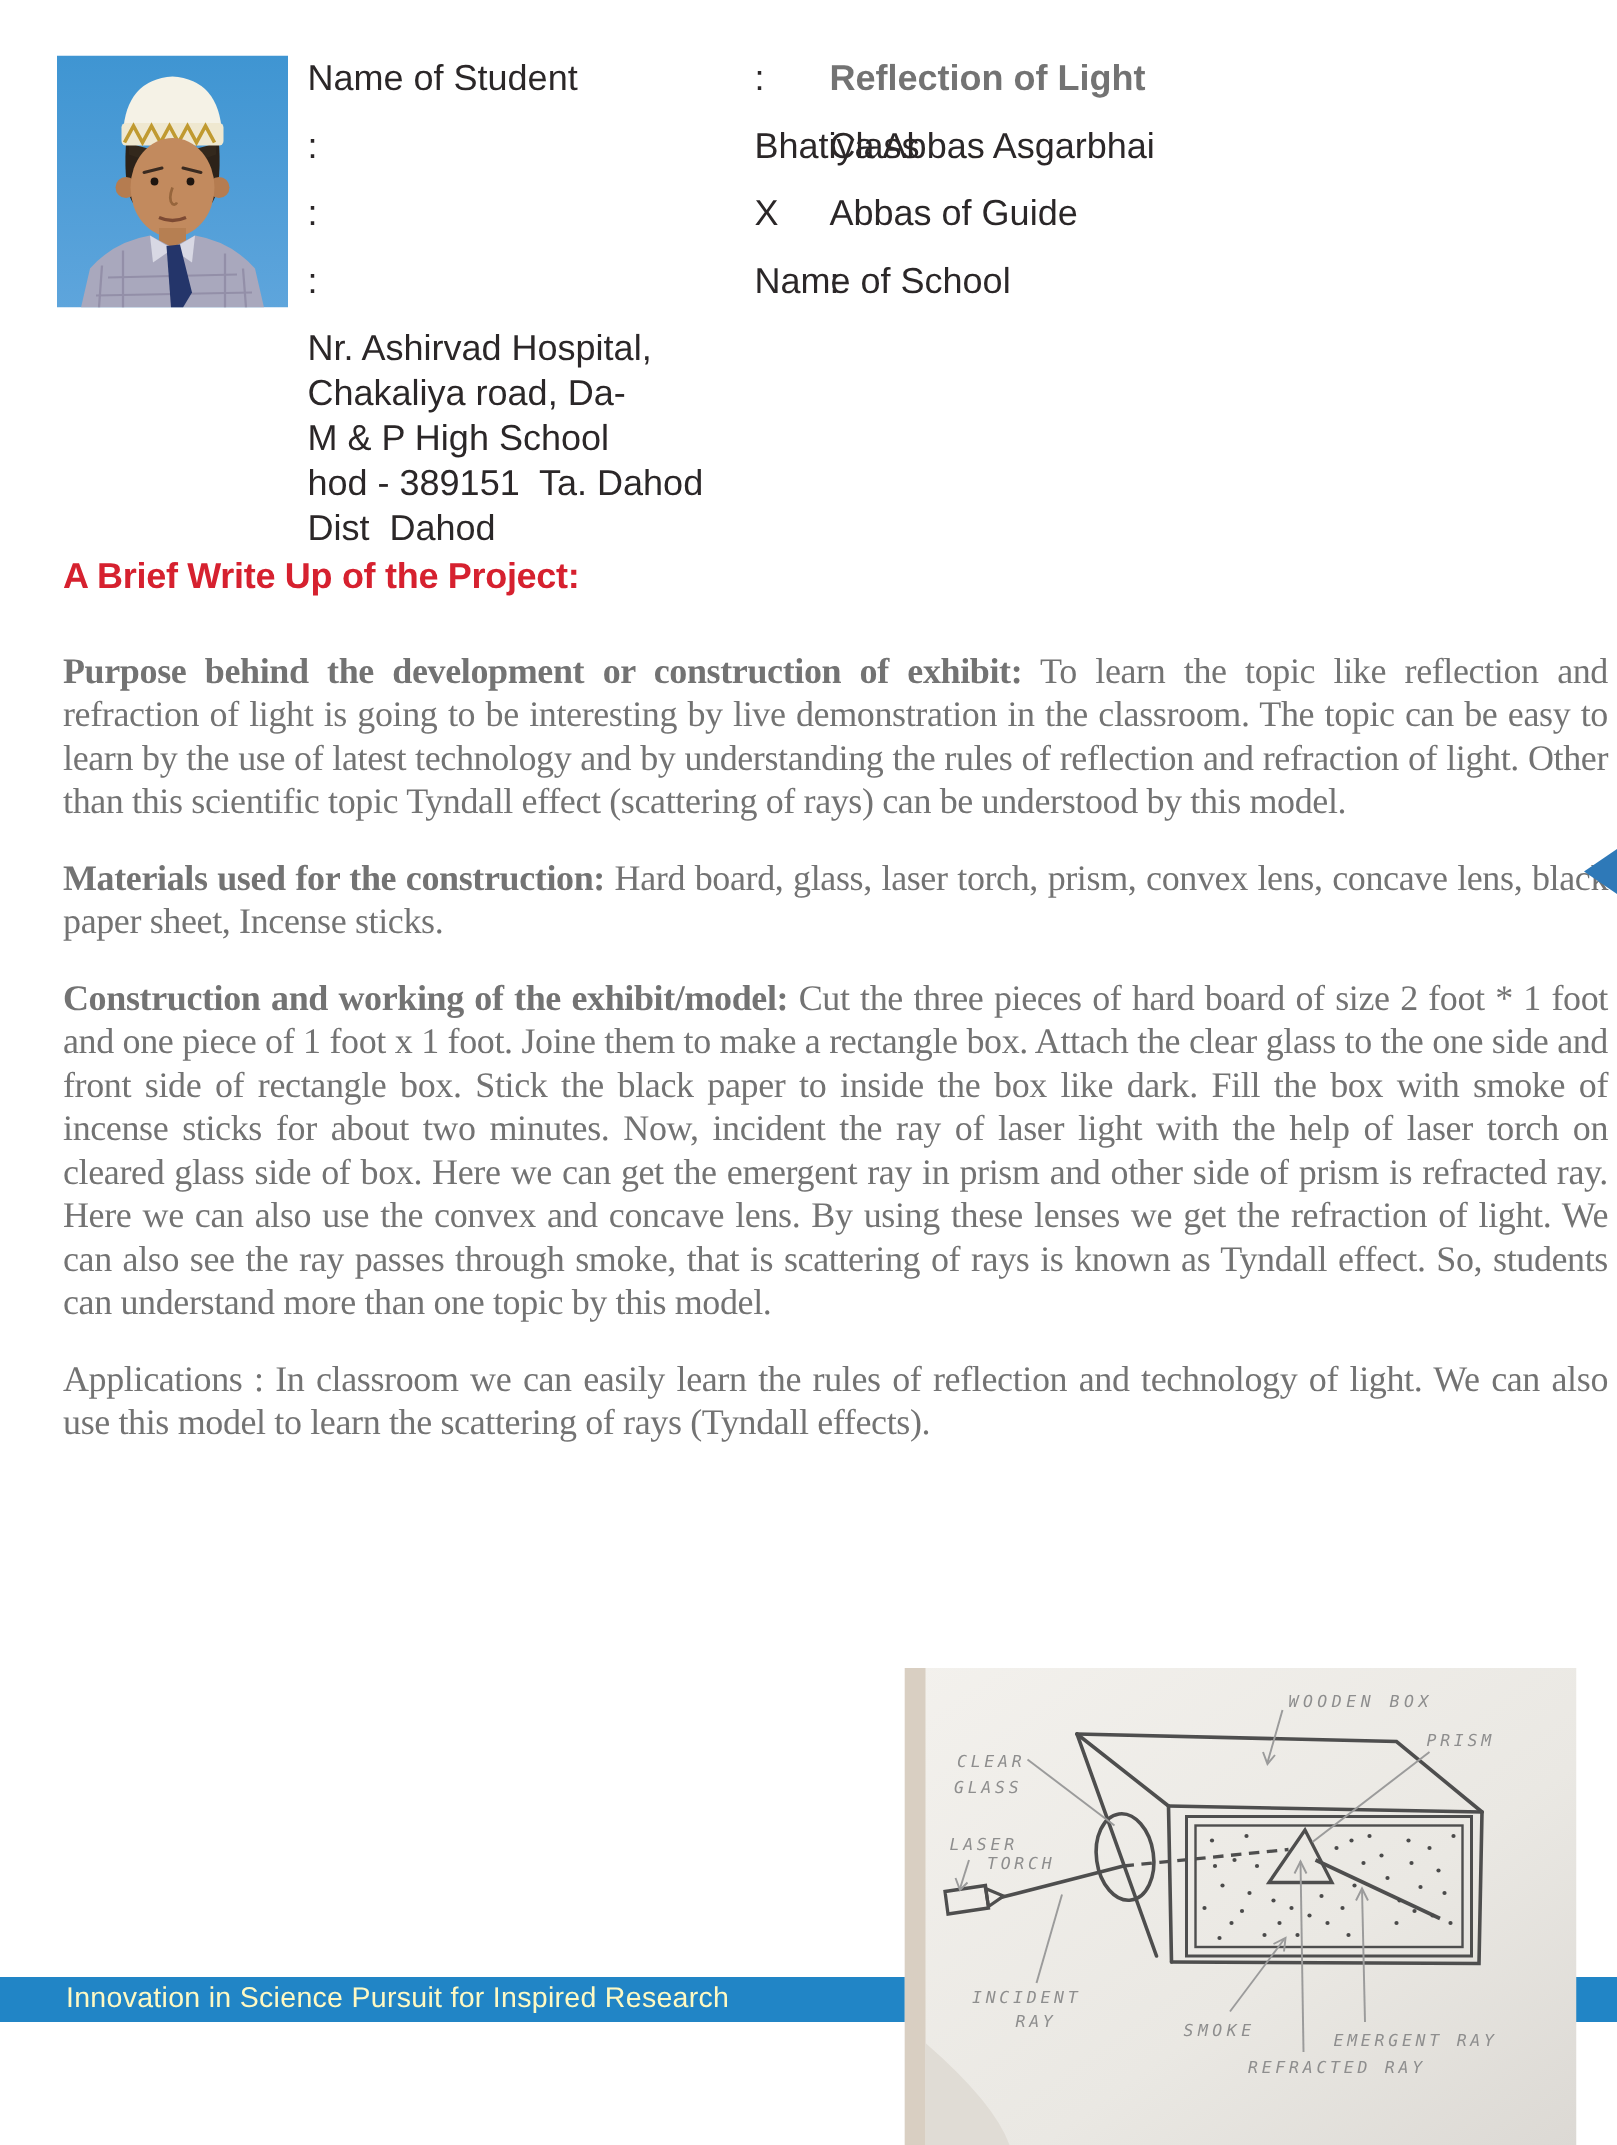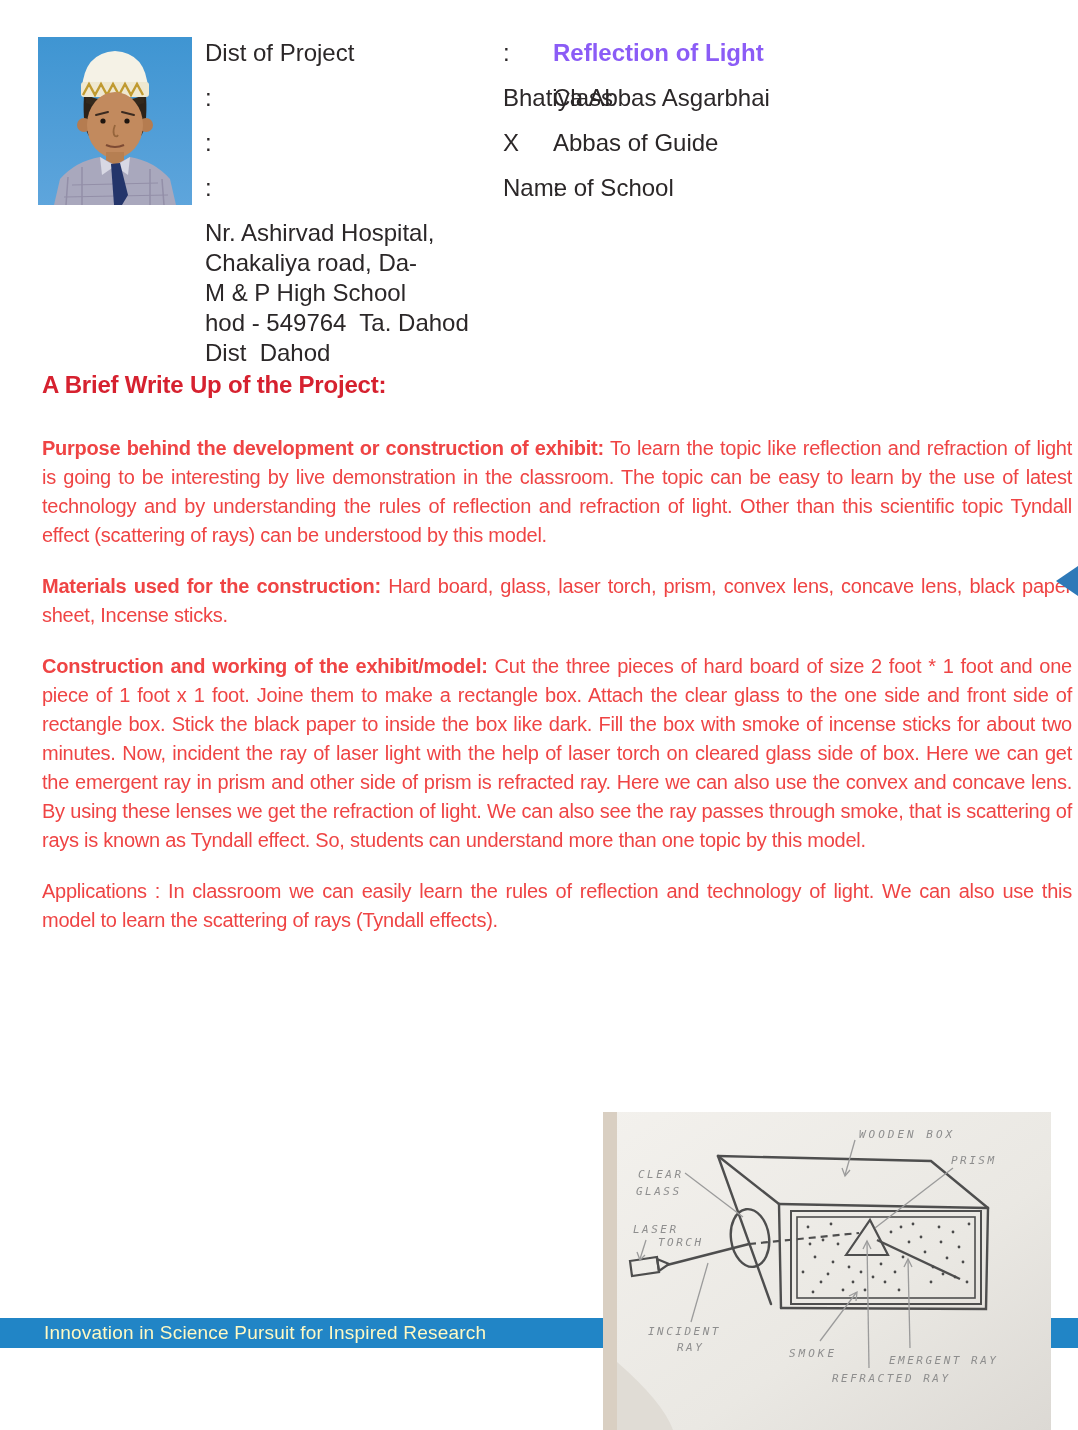--- a/index.html
+++ b/index.html
@@ -12,33 +12,33 @@
   .student-photo svg{display:block;}
   
   .info{
     position:absolute;left:205px;top:30px;width:873px;
     display:grid;grid-template-columns:298px 50px auto;
     font-size:24px;color:#2b2728;font-weight:500;
   }
   .info .h45{line-height:45px;height:45px;}
   .info .lbl{white-space:nowrap;}
   .info .val{white-space:nowrap;}
-  .red-bold{color:#8b5cf6;font-weight:bold;}
+  .red-bold{color:#737373;font-weight:bold;}
   .school-lines{line-height:30px;padding-top:8px;}
   .school-lines span{display:block;white-space:pre-wrap;}
   .school-label{line-height:45px;}
   
   .writeup{position:absolute;left:42px;top:372px;width:1030px;}
   .writeup h2{
     margin:0 0 36px 0;font-size:24px;line-height:26px;
     color:#d6212f;font-weight:bold;letter-spacing:-0.2px;
   }
   .writeup p{
-    margin:0 0 22px 0;font-size:20px;line-height:29px;
-    text-align:justify;letter-spacing:-0.25px;color:#ef4444;
+    margin:0 0 22px 0;font-size:24px;line-height:29px;
+    text-align:justify;letter-spacing:-0.25px;color:#737373;font-family:Liberation Serif, serif;
   }
   .writeup p b{font-weight:bold;}
   
   .corner-arrow{
     position:absolute;right:0;top:566px;width:0;height:0;
     border-top:15px solid transparent;border-bottom:15px solid transparent;
     border-right:22px solid #2e79b8;
   }
   
   .footer-bar{
@@ -99,40 +99,40 @@
       <path d="M34,148 L120,146 M26,160 L130,158" stroke="#938fa8" stroke-width="1.2" fill="none"></path>
 
       <path d="M62,120 L77,129 L64,138 Z" fill="#d8d8e4"></path>
       <path d="M92,120 L77,129 L90,138 Z" fill="#d8d8e4"></path>
 
       <path d="M73,127 L82,126 L90,158 L84,168 L76,168 Z" fill="#24356a"></path>
     </svg>
   </figure>
 
   <div class="info">
-    <div class="lbl h45">Dist of Project</div>
+    <div class="lbl h45">Name of Student</div>
     <div class="h45">:</div>
     <div class="val h45 red-bold">Reflection of Light</div>
 
     <div class="h45">:</div>
     <div class="val h45">Bhatiya Abbas Asgarbhai</div>
 
     <div class="lbl h45">Class</div>
     <div class="h45">:</div>
     <div class="val h45">X</div>
 
     <div class="lbl h45">Abbas of Guide</div>
     <div class="h45">:</div>
 
     <div class="lbl school-label">Name of School</div>
     <div class="school-label">:</div>
     <div class="school-lines">
       <span>Nr. Ashirvad Hospital, Chakaliya road, Da-</span>
       <span>M &amp; P High School</span>
-      <span>hod - 549764  Ta. Dahod    Dist  Dahod</span>
+      <span>hod - 389151  Ta. Dahod    Dist  Dahod</span>
     </div>
   </div>
 
   <div class="writeup">
     <h2>A Brief Write Up of the Project:</h2>
     <p><b>Purpose behind the development or construction of exhibit:</b><span> To learn the topic like reflection and refraction of light is going to be interesting by live demonstration in the classroom. The topic can be easy to learn by the use of latest technology and by understanding the rules of reflection and refraction of light. Other than this scientific topic Tyndall effect (scattering of rays) can be understood by this model.</span></p>
     <p><b>Materials used for the construction:</b><span> Hard board, glass, laser torch, prism, convex lens, concave lens, black paper sheet, Incense sticks.</span></p>
     <p><b>Construction and working of the exhibit/model:</b><span> Cut the three pieces of hard board of size 2 foot * 1 foot and one piece of 1 foot x 1 foot. Joine them to make a rectangle box. Attach the clear glass to the one side and front side of rectangle box. Stick the black paper to inside the box like dark. Fill the box with smoke of incense sticks for about two minutes. Now, incident the ray of laser light with the help of laser torch on cleared glass side of box. Here we can get the emergent ray in prism and other side of prism is refracted ray. Here we can also use the convex and concave lens. By using these lenses we get the refraction of light. We can also see the ray passes through smoke, that is scattering of rays is known as Tyndall effect. So, students can understand more than one topic by this model.</span></p>
     <p><b></b><span>Applications : In classroom we can easily learn the rules of reflection and technology of light. We can also use this model to learn the scattering of rays (Tyndall effects).</span></p>
   </div>

